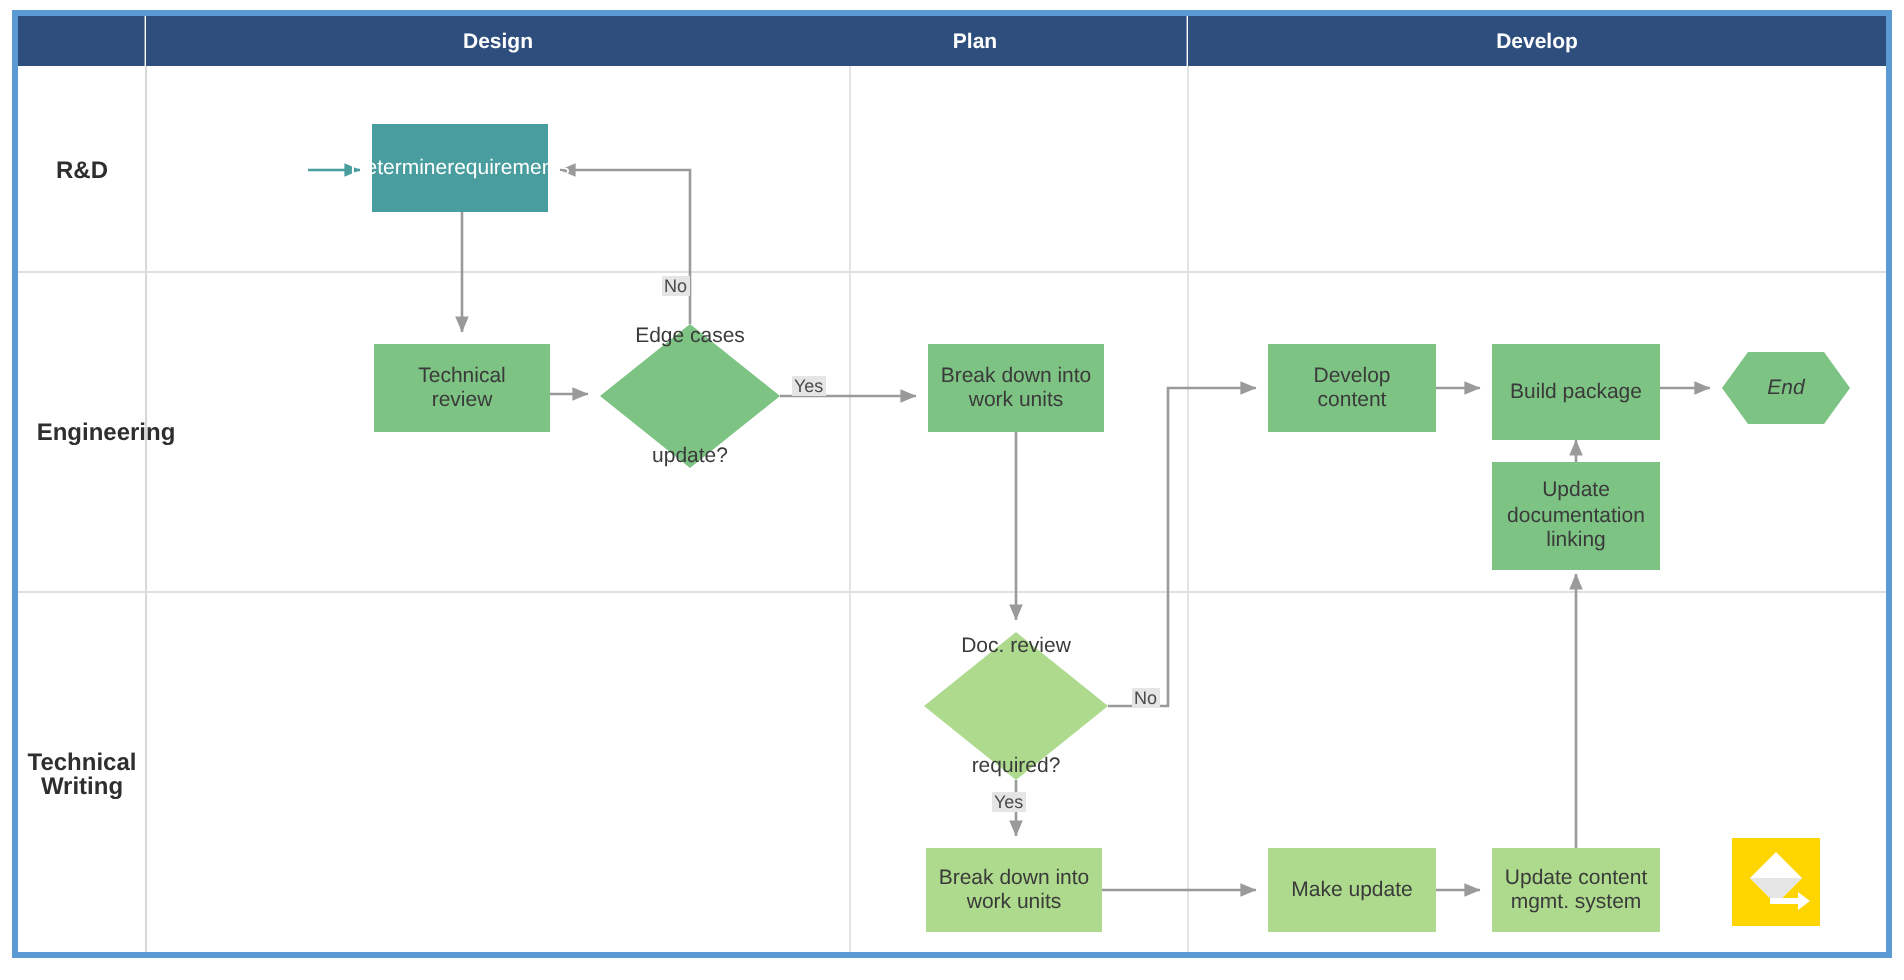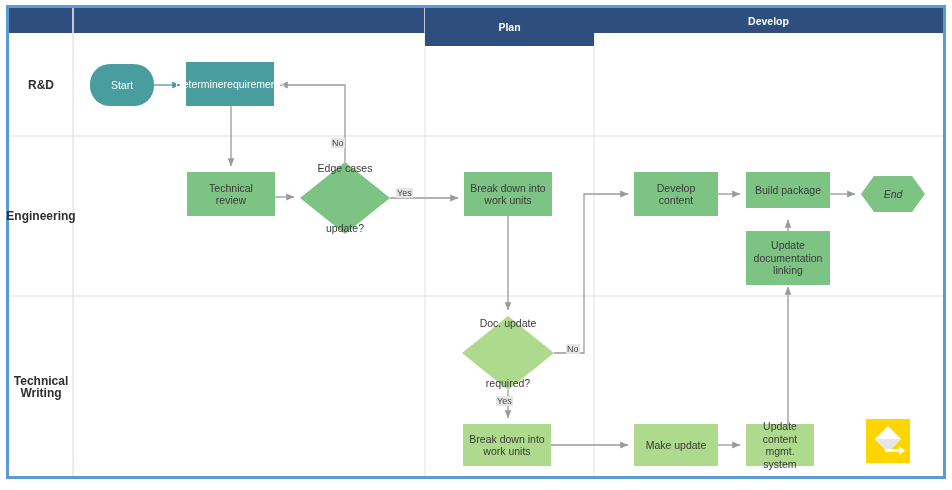--- a/index.html
+++ b/index.html
@@ -117,31 +117,31 @@
       <line x1="788" y1="231" x2="788" y2="220" marker-end="url(#arrow)"></line>
 
       <line x1="788" y1="424" x2="788" y2="287" marker-end="url(#arrow)"></line>
 
       <line x1="551" y1="445" x2="628" y2="445" marker-end="url(#arrow)"></line>
 
       <line x1="718" y1="445" x2="740" y2="445" marker-end="url(#arrow)"></line>
     </g>
   </svg>
 
-  <div class="col-header" style="left:425px;top:8px;width:169px;height:38px;">Plan</div>
+  <div class="col-header" style="left:73px;top:8px;width:352px;height:25px;">Design</div>
+  <div class="col-header" style="left:403px;top:8px;width:169px;height:25px;">Plan</div>
   <div class="col-header" style="left:594px;top:8px;width:349px;height:25px;">Develop</div>
 
   <div class="lane-label" style="left:9px;top:33px;width:64px;height:103px;">R&amp;D</div>
-  <div class="lane-label" style="left:9px;top:136px;width:64px;height:160px;">Engineering</div>
+  <div class="lane-label" style="left:9px;top:136px;width:64px;height:160px;padding-left:12px;">Engineering</div>
   <div class="lane-label" style="left:9px;top:296px;width:64px;height:181px;flex-direction:column;">
     <span>Technical</span>
     <span>Writing</span>
   </div>
 
-  <div class="node teal start" style="left:90px;top:64px;width:64px;height:42px;">Start</div>
 
   <div class="node teal" style="left:186px;top:62px;width:88px;height:44px;flex-direction:row;">
     <span>Determine</span>
     <span>requirements</span>
   </div>
 
   <div class="node green" style="left:187px;top:172px;width:88px;height:44px;flex-direction:column;">
     <span>Technical</span>
     <span>review</span>
   </div>
@@ -154,43 +154,43 @@
   <div class="node green" style="left:464px;top:172px;width:88px;height:44px;flex-direction:column;">
     <span>Break down into</span>
     <span>work units</span>
   </div>
 
   <div class="node green" style="left:634px;top:172px;width:84px;height:44px;flex-direction:column;">
     <span>Develop</span>
     <span>content</span>
   </div>
 
-  <div class="node green" style="left:746px;top:172px;width:84px;height:36px;">Build package</div>
+  <div class="node green" style="left:746px;top:172px;width:84px;height:48px;">Build package</div>
 
   <div class="node ontop" style="left:861px;top:176px;width:64px;height:36px;font-style:italic;">End</div>
 
   <div class="node green" style="left:746px;top:231px;width:84px;height:54px;flex-direction:column;">
     <span>Update</span>
     <span>documentation</span>
     <span>linking</span>
   </div>
 
   <div class="node ontop" style="left:462px;top:316px;width:92px;height:74px;flex-direction:column;">
-    <span>Doc. update</span>
+    <span>Doc. review</span>
     <span>required?</span>
   </div>
 
   <div class="node lgreen" style="left:463px;top:424px;width:88px;height:42px;flex-direction:column;">
     <span>Break down into</span>
     <span>work units</span>
   </div>
 
   <div class="node lgreen" style="left:634px;top:424px;width:84px;height:42px;">Make update</div>
 
-  <div class="node lgreen" style="left:746px;top:424px;width:68px;height:42px;flex-direction:column;align-items:flex-end;">
+  <div class="node lgreen" style="left:746px;top:424px;width:84px;height:42px;flex-direction:column;">
     <span>Update content</span>
     <span>mgmt. system</span>
   </div>
 
   <div class="edge-label" style="left:331px;top:138px;">No</div>
   <div class="edge-label" style="left:396px;top:188px;">Yes</div>
   <div class="edge-label" style="left:566px;top:344px;">No</div>
   <div class="edge-label" style="left:496px;top:396px;">Yes</div>
 
   <div class="watermark" style="left:866px;top:419px;width:44px;height:44px;">

